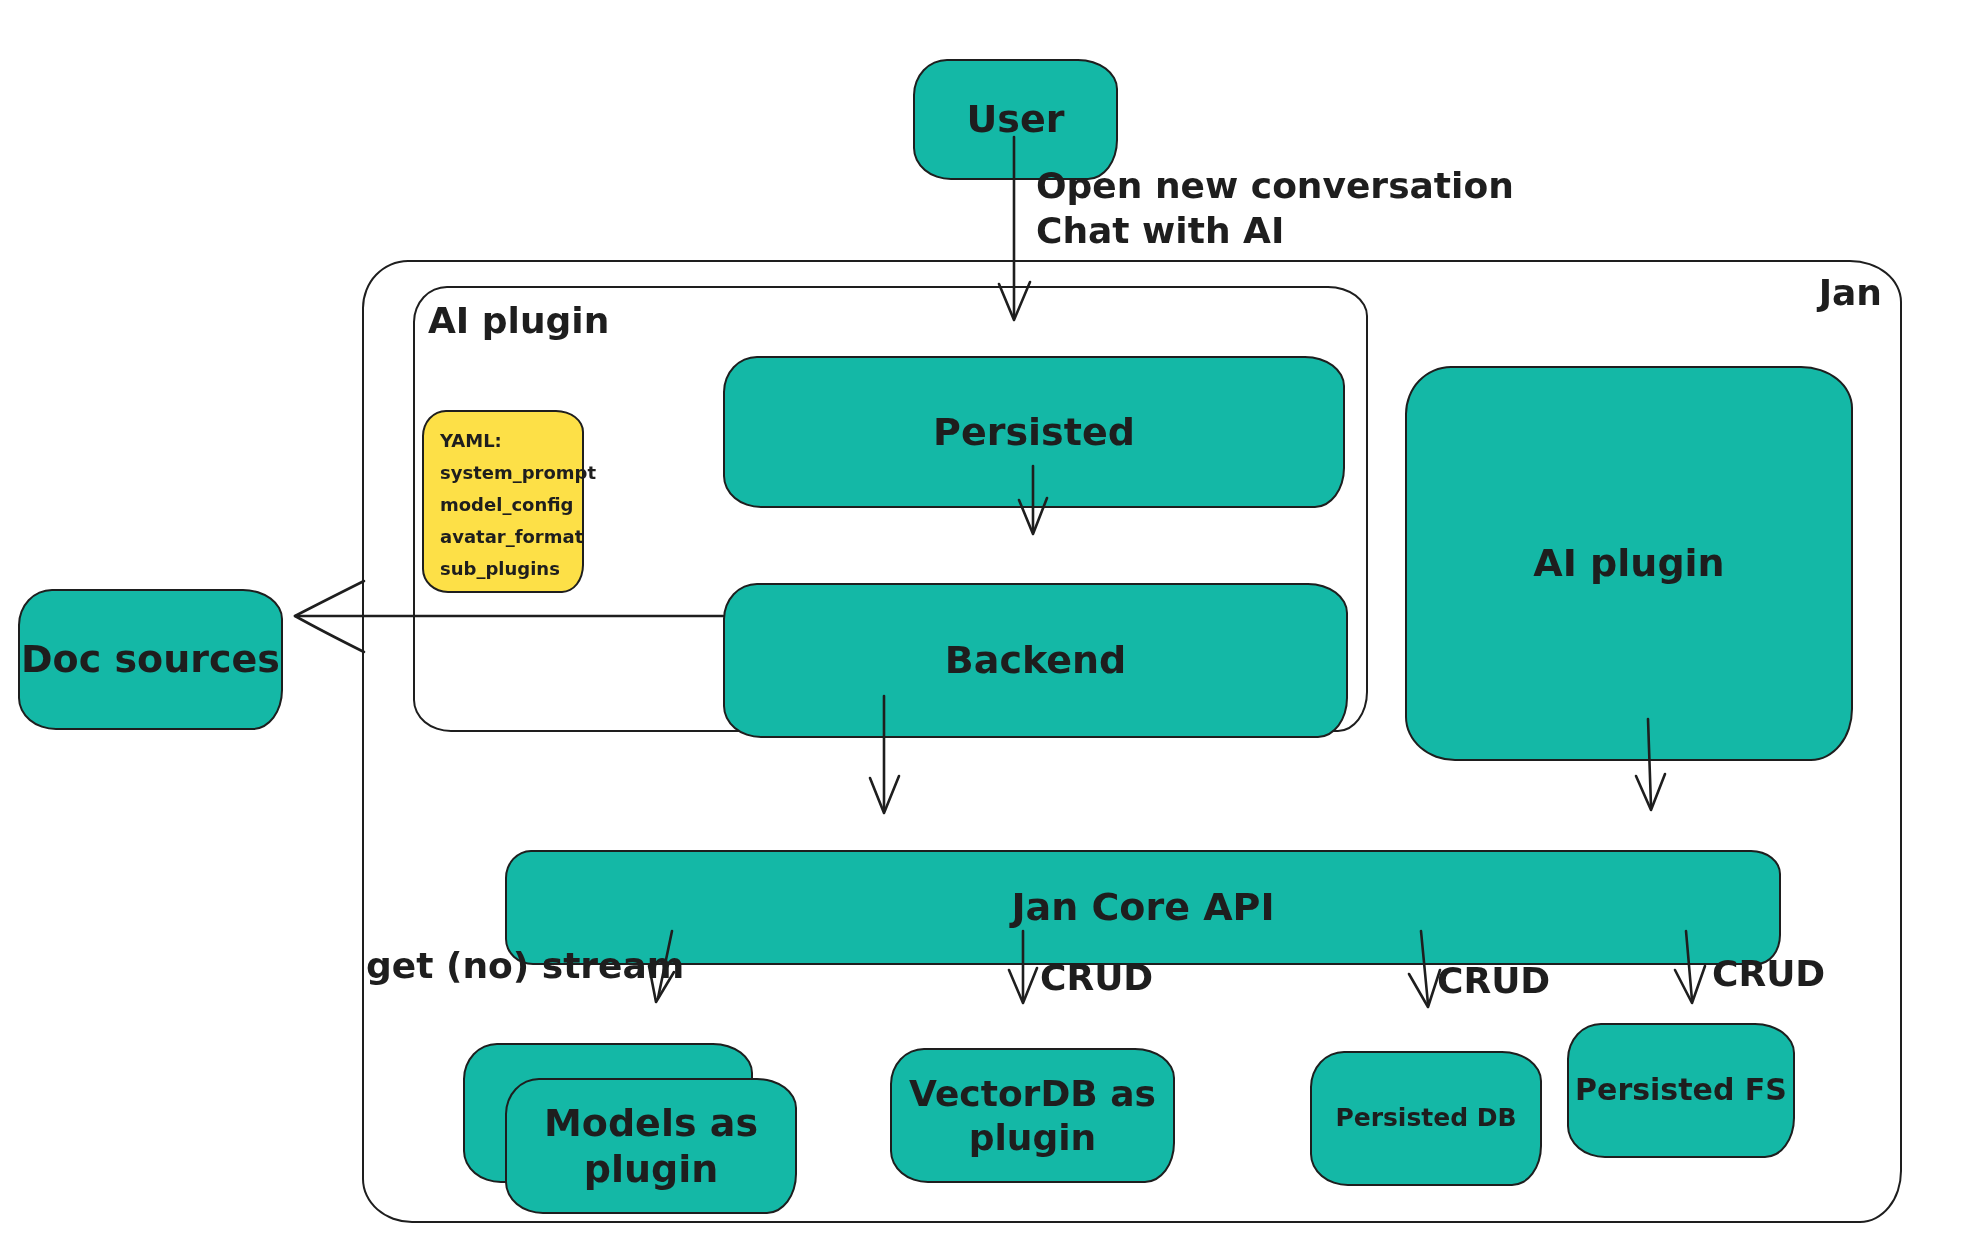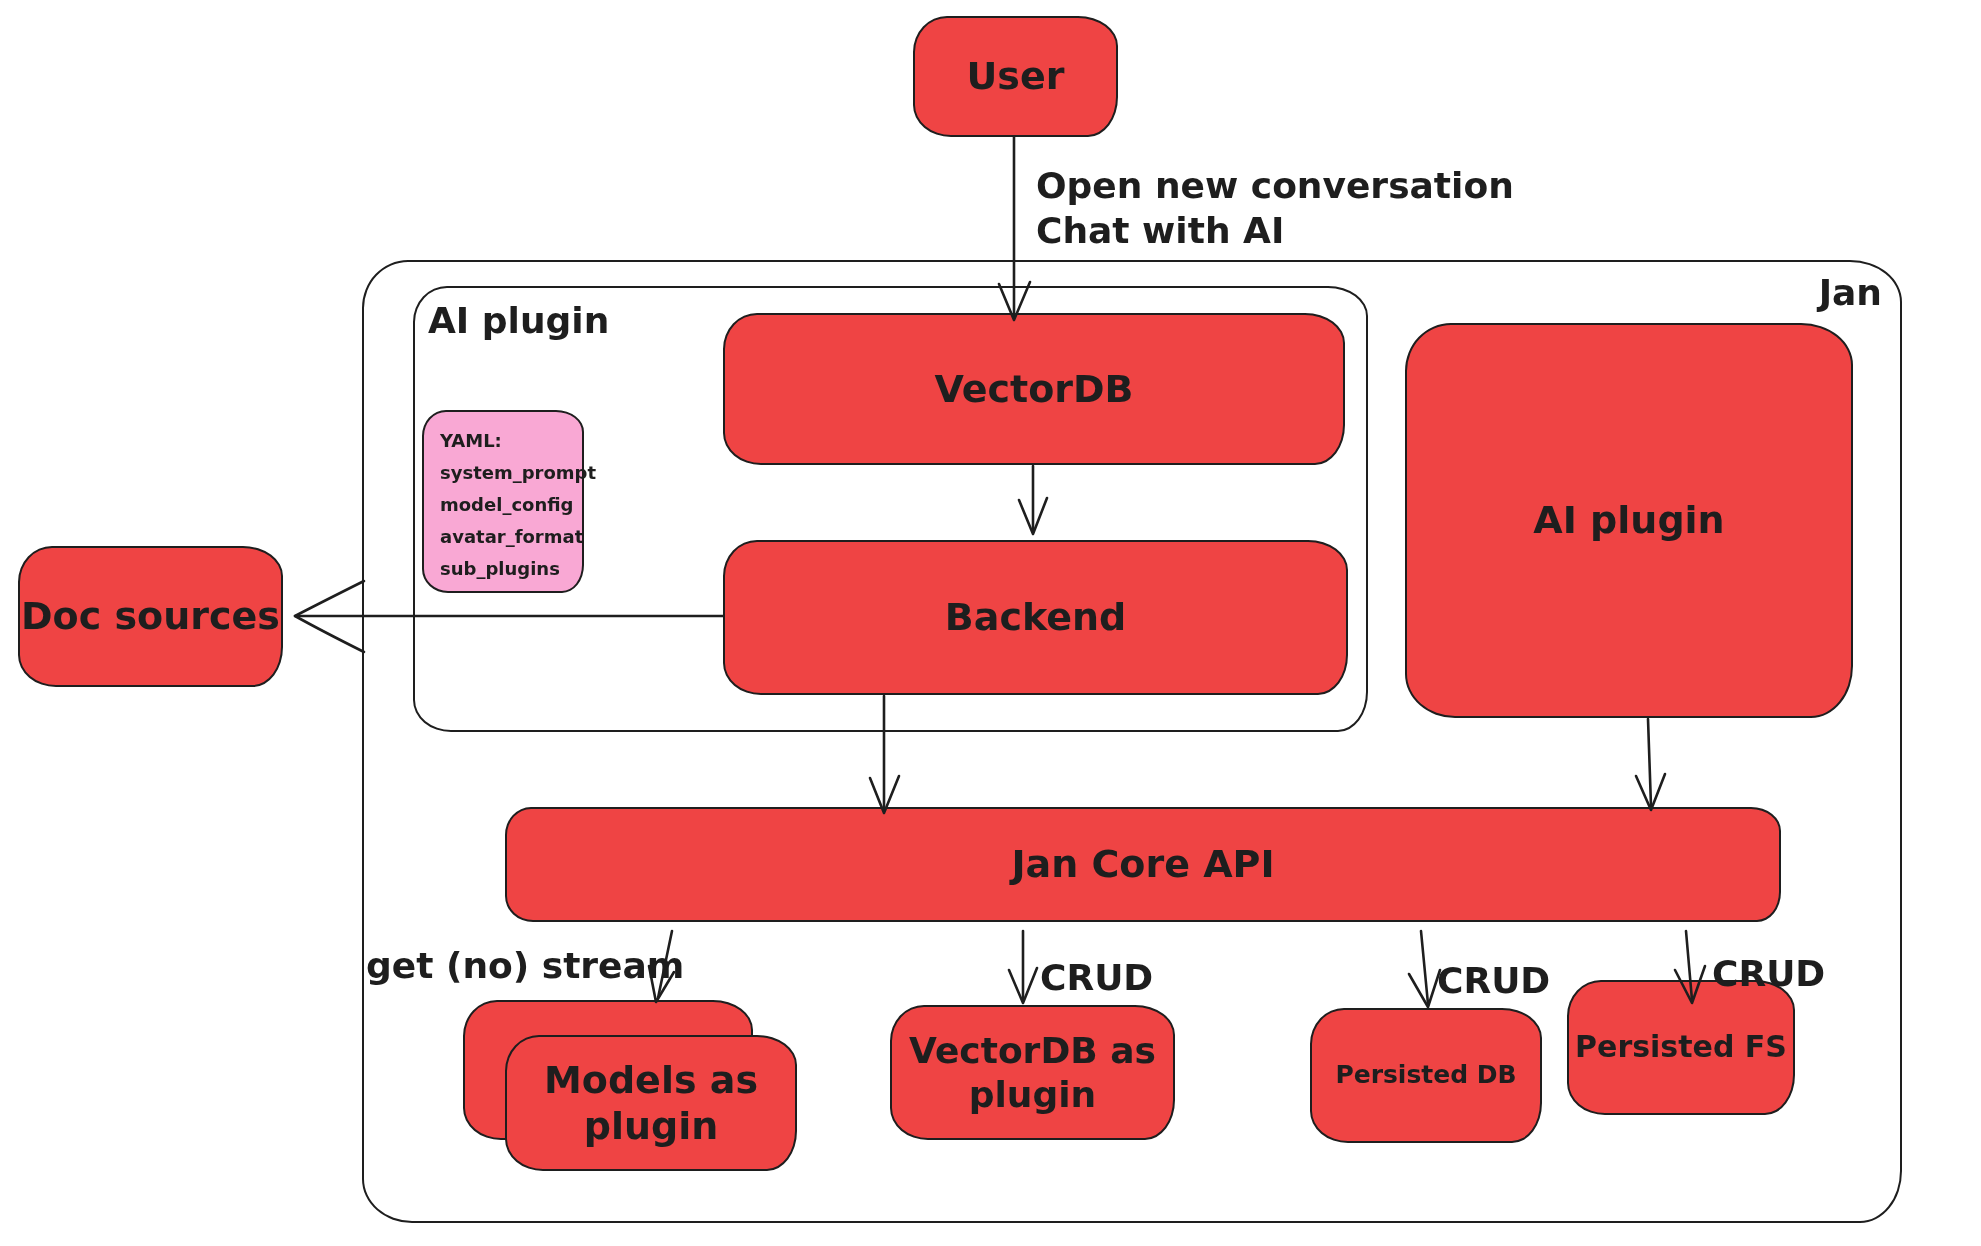--- a/index.html
+++ b/index.html
@@ -7,27 +7,28 @@
     position:relative;
     width:1981px;height:1246px;
     background:#ffffff;
     font-family:"DejaVu Sans","Liberation Sans",sans-serif;
     color:#1e1e1e;
     overflow:hidden;
   }
   .box{
     position:absolute;
     border:2.6px solid #1e1e1e;
-    background:#ef4444;
+    background:#14b8a6;
     box-sizing:border-box;
     display:flex;align-items:center;justify-content:center;
     text-align:center;
     font-size:38px;font-weight:600;
     line-height:1.22;
     z-index:3;
+    margin-top:43px;
   }
   .container{
     position:absolute;
     border:2.6px solid #1e1e1e;
     background:transparent;
     box-sizing:border-box;
     z-index:1;
   }
   .r1{border-radius:26px 30px 24px 28px / 28px 24px 30px 26px;}
   .r2{border-radius:34px 40px 30px 38px / 36px 30px 40px 32px;}
@@ -39,21 +40,21 @@
   }
   .edgelabel{
     position:absolute;
     font-size:36px;font-weight:600;
     z-index:5;white-space:nowrap;
   }
   .note{
     position:absolute;
     border:2.4px solid #1e1e1e;
     border-radius:24px 28px 22px 26px / 26px 22px 28px 24px;
-    background:#f9a8d4;
+    background:#fde047;
     box-sizing:border-box;
     padding:13px 0 0 16px;
     font-size:18px;font-weight:600;
     line-height:32px;
     z-index:3;white-space:nowrap;
     overflow:visible;
   }
   #arrows{
     position:absolute;left:0;top:0;width:1981px;height:1246px;
     z-index:4;pointer-events:none;
@@ -66,21 +67,21 @@
 <div id="canvas">
 
   <div class="container r3" style="left:362px;top:260px;width:1540px;height:963px;"></div>
   <div class="grouplabel" style="left:1772px;top:272px;width:110px;text-align:right;">Jan</div>
 
   <div class="container r2" style="left:413px;top:286px;width:955px;height:446px;"></div>
   <div class="grouplabel" style="left:428px;top:300px;">AI plugin</div>
 
   <div class="box r2" style="left:913px;top:16px;width:205px;height:121px;">User</div>
 
-  <div class="box r2" style="left:723px;top:313px;width:622px;height:152px;">VectorDB</div>
+  <div class="box r2" style="left:723px;top:313px;width:622px;height:152px;">Persisted</div>
 
   <div class="box r2" style="left:723px;top:540px;width:625px;height:155px;">Backend</div>
 
   <div class="note" style="left:422px;top:410px;width:162px;height:183px;">
     <div>YAML:</div>
     <div>system_prompt</div>
     <div>model_config</div>
     <div>avatar_format</div>
     <div>sub_plugins</div>
   </div>

